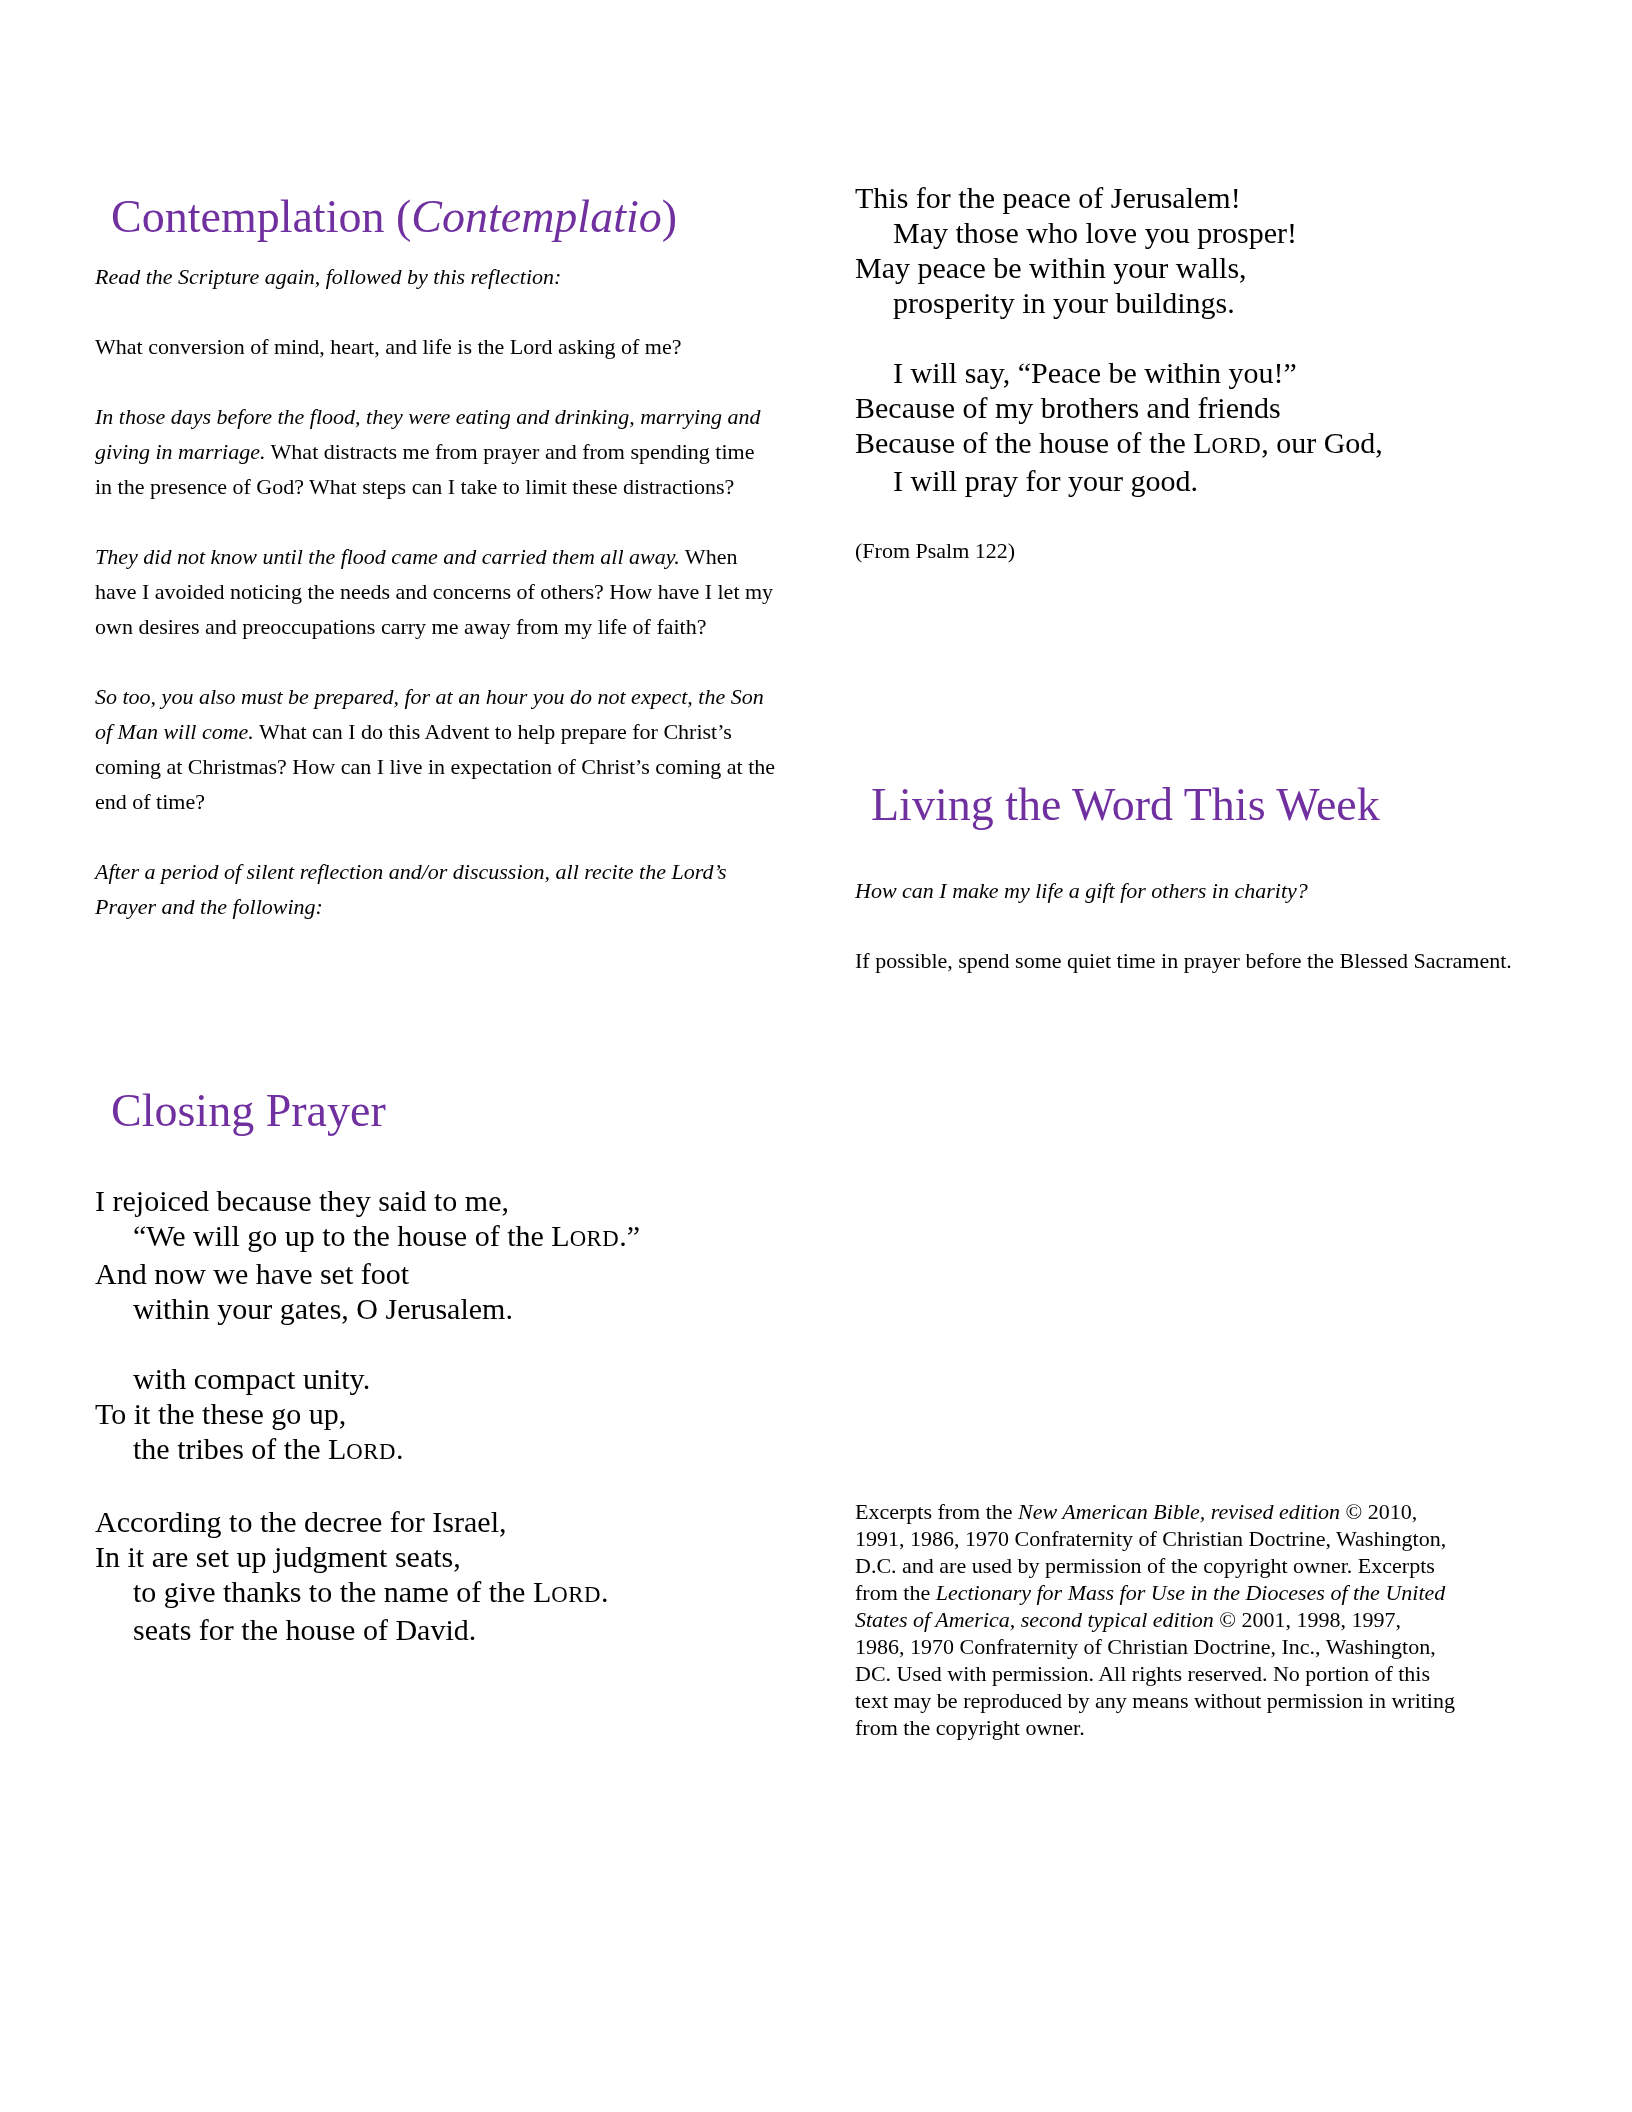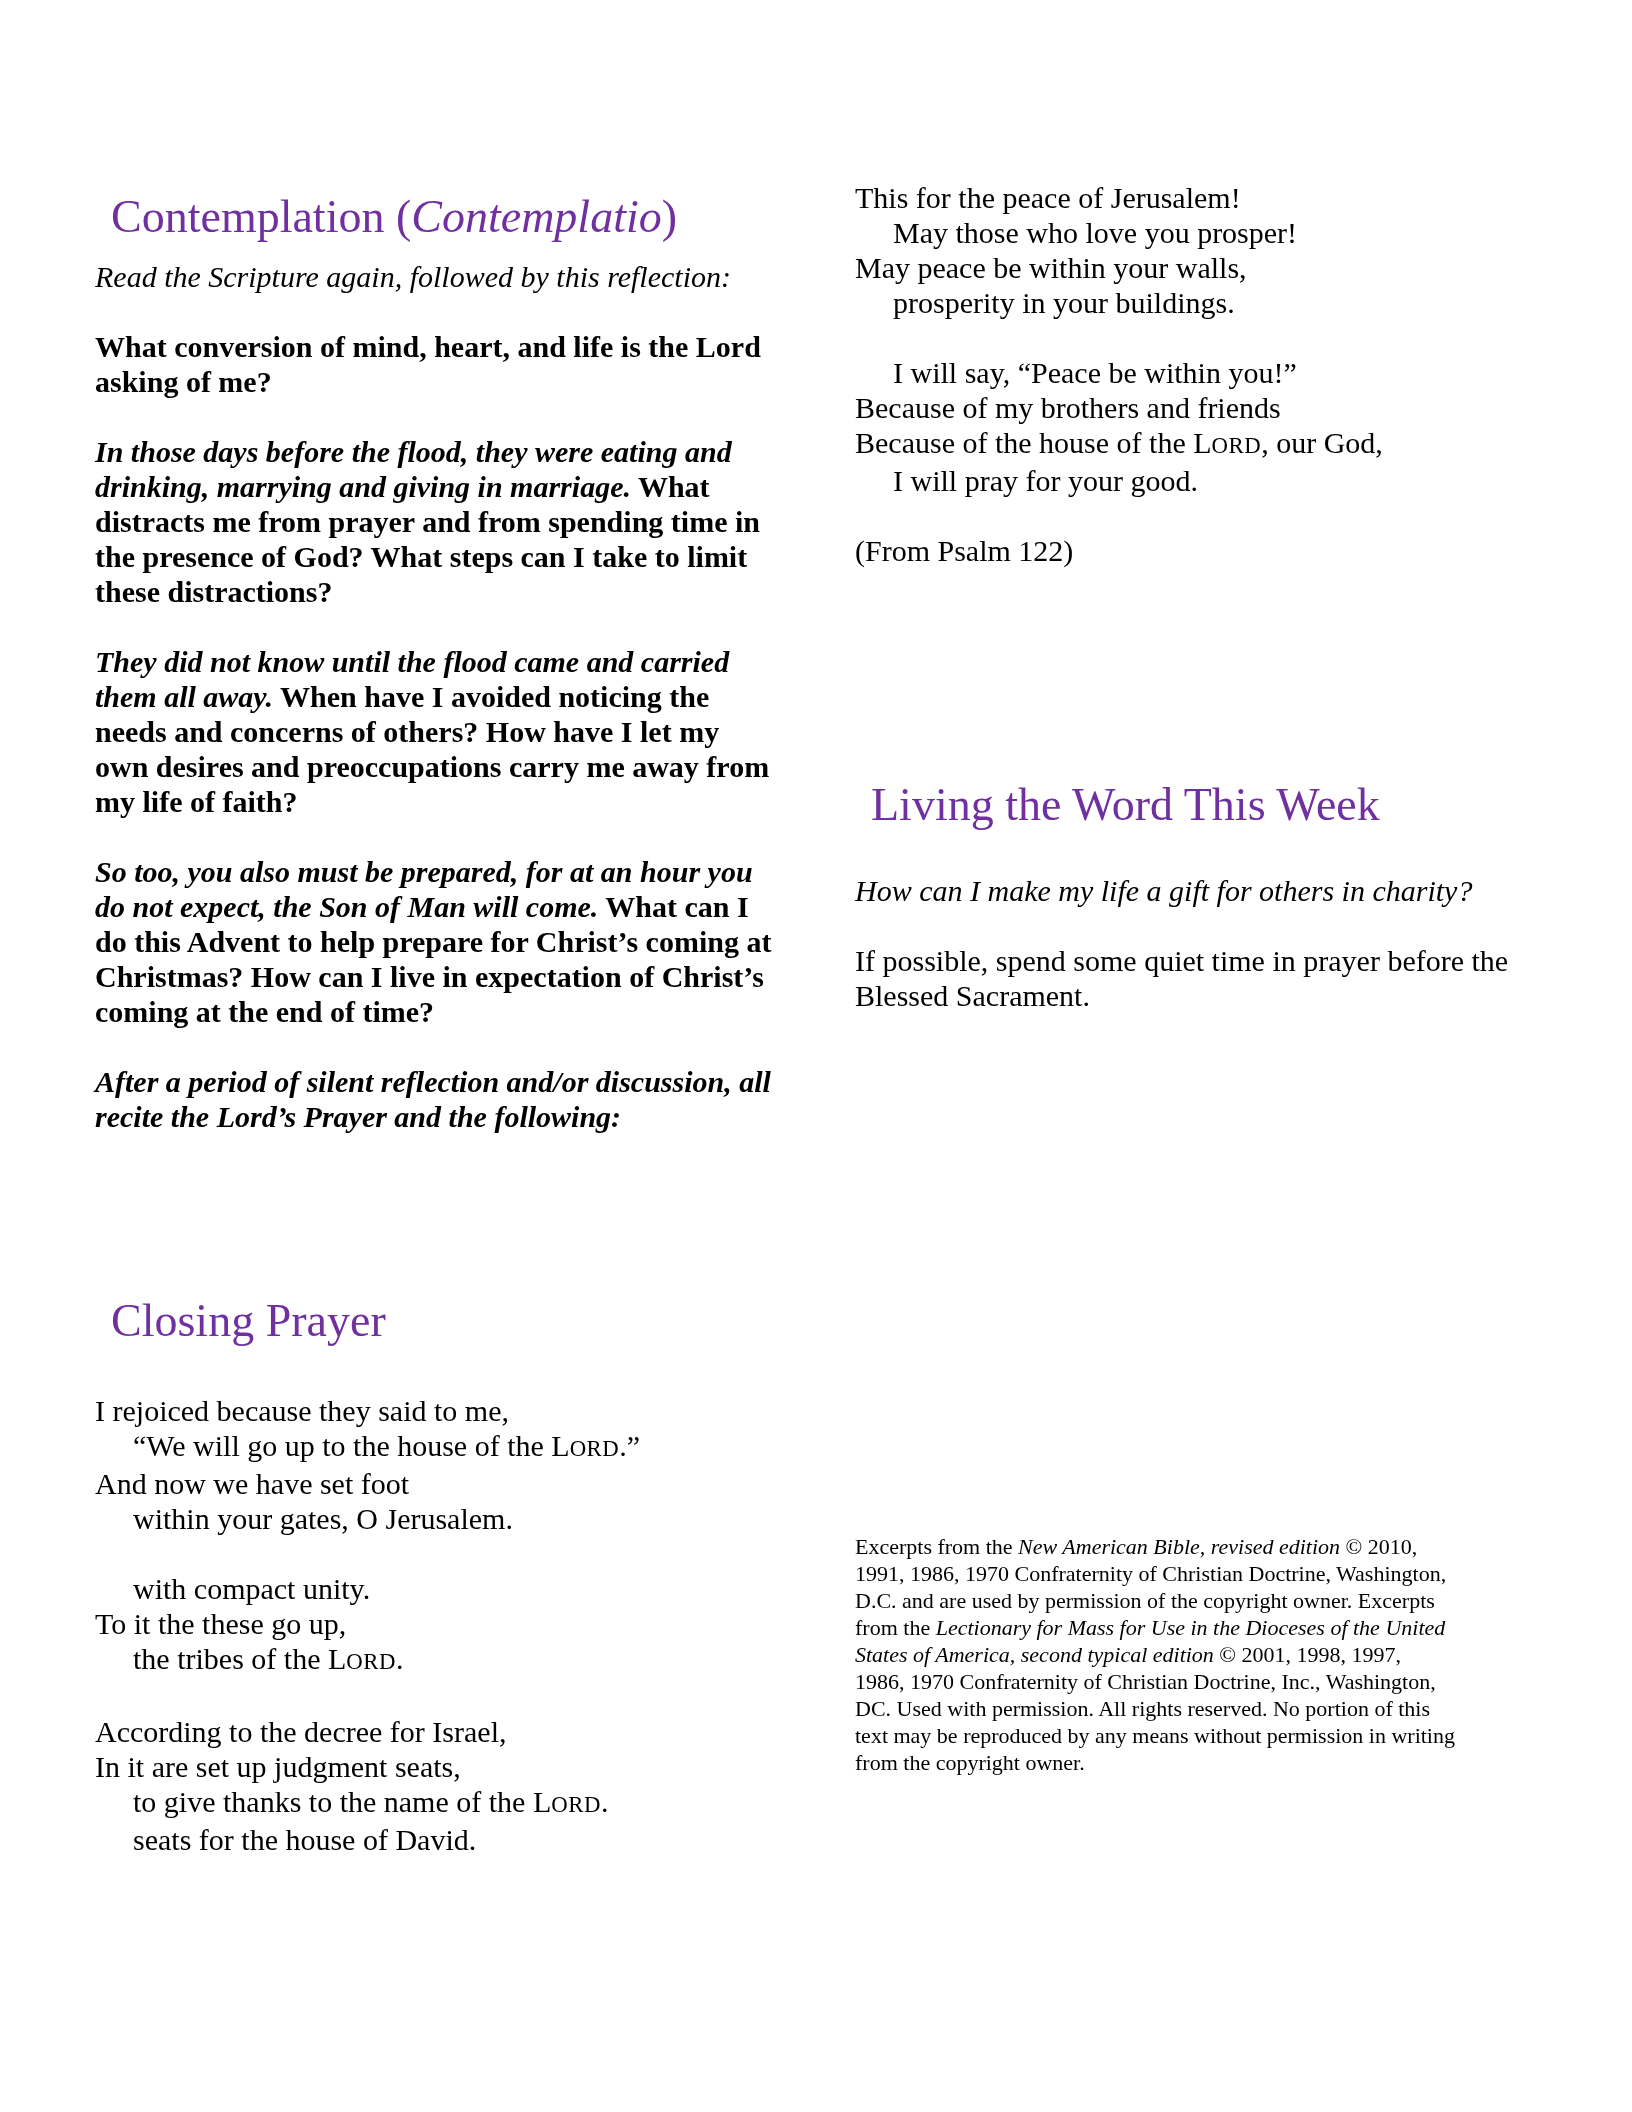--- a/index.html
+++ b/index.html
@@ -17,25 +17,25 @@
   .col-left  { position: absolute; left: 95px;  top: 176px; width: 680px; }
   .col-right { position: absolute; left: 855px; top: 180px; width: 680px; }
 
   .heading {
     font-size: 46px;
     font-weight: normal;
     color: var(--accent);
     line-height: 1.1;
     margin: 16px;
   }
-  .body-text { font-size: 30px; line-height: 35px; }
+  .body-text { font-size: 22px; line-height: 35px; }
 
   .subtitle { margin-top: 2px; }
 
-  .para { margin-top: 35px; font-weight: bold; }
+  .para { margin-top: 35px; }
 
   .seg-i { font-style: italic; }
   .seg-sc { font-size: 0.76em; letter-spacing: 0.5px; }
 
   .closing-heading { margin-top: 162px; }
   .prayer-block { margin-top: 47px; }
   .stanza { margin-top: 35px; }
   .stanza:first-child { margin-top: 0; }
   .vline { font-size: 30px; line-height: 35px; }
   .vline.indent { padding-left: 38px; }

